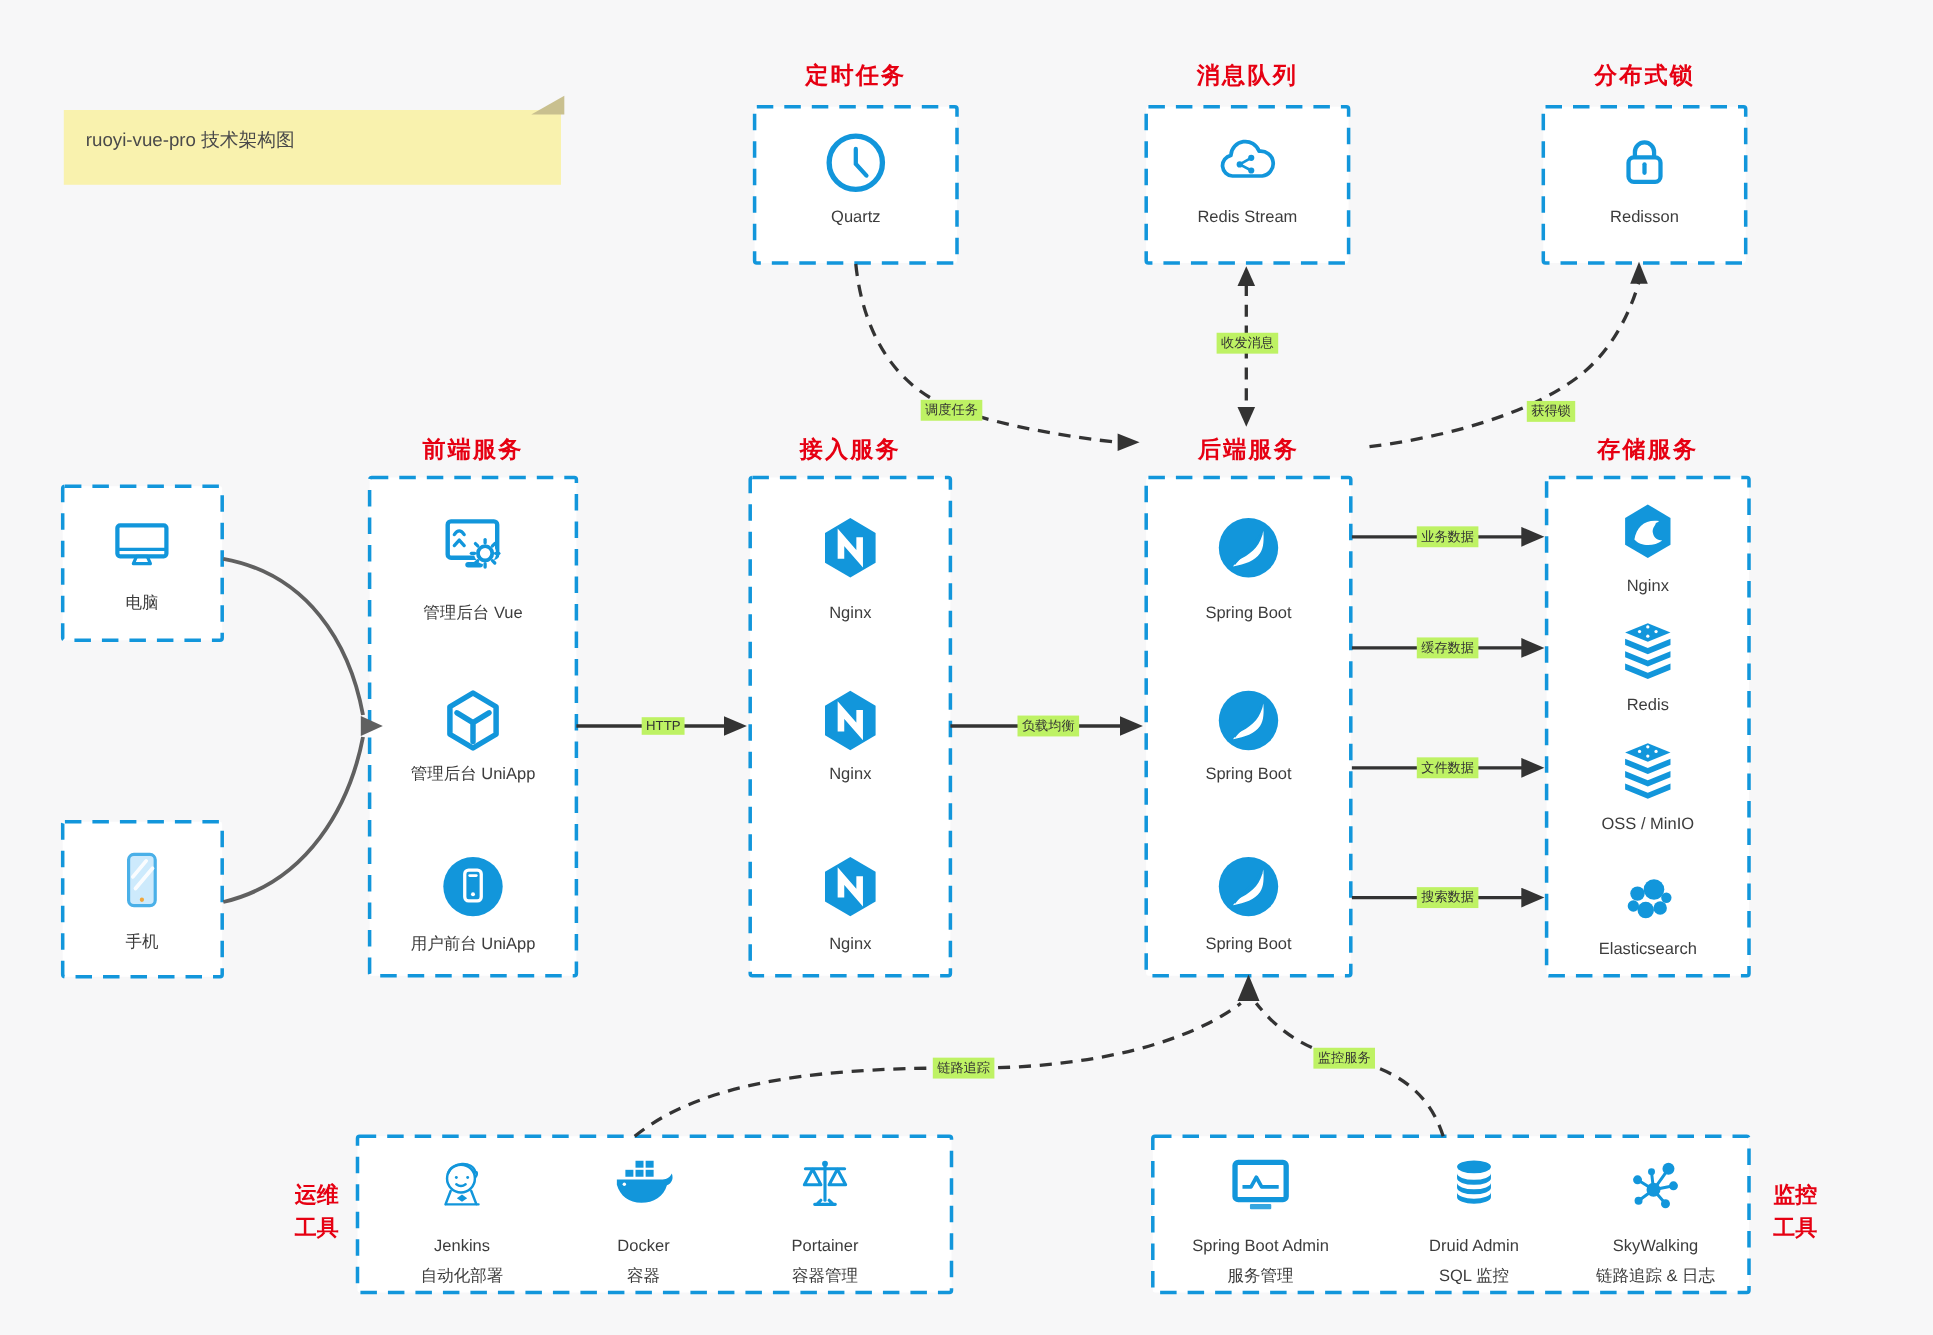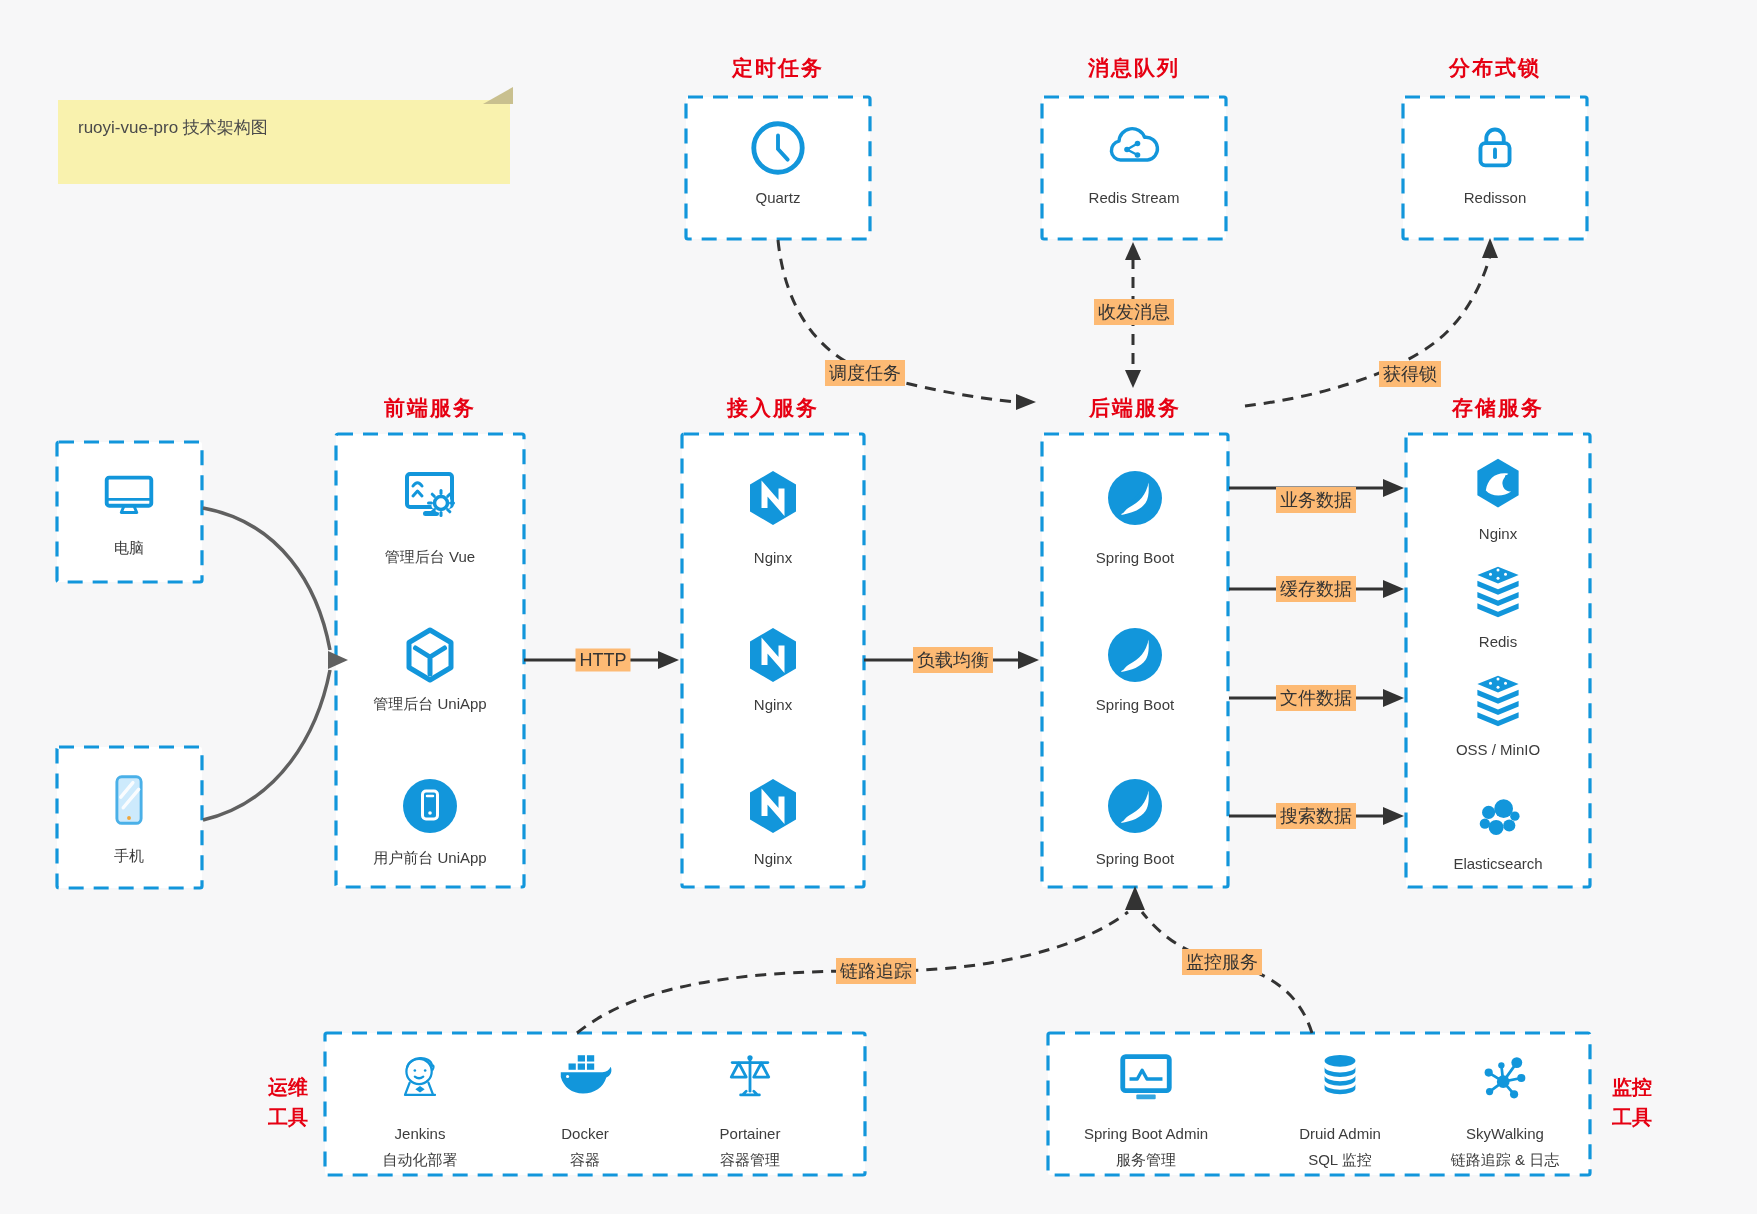--- a/index.html
+++ b/index.html
@@ -2,26 +2,26 @@
 <html><head>
 <meta charset="utf-8">
 <style>
   html,body{margin:0;padding:0;background:#f7f7f8}
   .canvas{position:relative;width:1757px;height:1214px;background:#f7f7f8;
           font-family:"Liberation Sans","DejaVu Sans",sans-serif;overflow:hidden}
   .layer{position:absolute;left:0;top:0}
   .t{position:absolute;transform:translate(-50%,-50%);color:#e60012;font-size:21px;
      font-weight:bold;white-space:nowrap;letter-spacing:2px}
   .lbl{position:absolute;transform:translate(-50%,-50%);color:#3c3c3c;font-size:15px;white-space:nowrap}
-  .el{position:absolute;transform:translate(-50%,-50%);color:#333;font-size:18px;
-      background:#fdba74;padding:1px 4px;white-space:nowrap}
+  .el{position:absolute;transform:translate(-50%,-50%);color:#333;font-size:12px;
+      background:#bef264;padding:1px 4px;white-space:nowrap}
   .ic{position:absolute;transform:translate(-50%,-50%);line-height:0}
   .side{position:absolute;transform:translate(-50%,-50%);color:#e60012;font-size:20px;
         font-weight:bold;line-height:30px;text-align:center;white-space:nowrap}
-  .note{position:absolute;left:58px;top:100px;width:452px;height:84px;background:#f9f2ae;
+  .note{position:absolute;left:58px;top:100px;width:452px;height:68px;background:#f9f2ae;
         box-sizing:border-box;padding:13px 0 0 20px;font-size:17px;line-height:29px;color:#4a4a4a}
   .note .fold{position:absolute;right:-3px;top:-13px;width:0;height:0;
         border-left:30px solid transparent;border-bottom:17px solid #c9c08f}
 </style>
 </head>
 <body>
 
 <div class="canvas">
 
   <svg class="layer" width="1757" height="1214" viewBox="0 0 1757 1214">
@@ -381,21 +381,21 @@
 
   <div class="lbl" style="left:1146px;top:1133px">Spring Boot Admin</div>
   <div class="lbl" style="left:1146px;top:1160px">服务管理</div>
   <div class="lbl" style="left:1340px;top:1133px">Druid Admin</div>
   <div class="lbl" style="left:1340px;top:1160px">SQL 监控</div>
   <div class="lbl" style="left:1505px;top:1133px">SkyWalking</div>
   <div class="lbl" style="left:1505px;top:1160px">链路追踪 &amp; 日志</div>
 
   <div class="el" style="left:603px;top:660px">HTTP</div>
   <div class="el" style="left:953px;top:660px">负载均衡</div>
-  <div class="el" style="left:1316px;top:500px">业务数据</div>
+  <div class="el" style="left:1316px;top:488px">业务数据</div>
   <div class="el" style="left:1316px;top:589px">缓存数据</div>
   <div class="el" style="left:1316px;top:698px">文件数据</div>
   <div class="el" style="left:1316px;top:816px">搜索数据</div>
   <div class="el" style="left:865px;top:373px">调度任务</div>
   <div class="el" style="left:1134px;top:312px">收发消息</div>
   <div class="el" style="left:1410px;top:374px">获得锁</div>
   <div class="el" style="left:876px;top:971px">链路追踪</div>
   <div class="el" style="left:1222px;top:962px">监控服务</div>
 
 </div>

